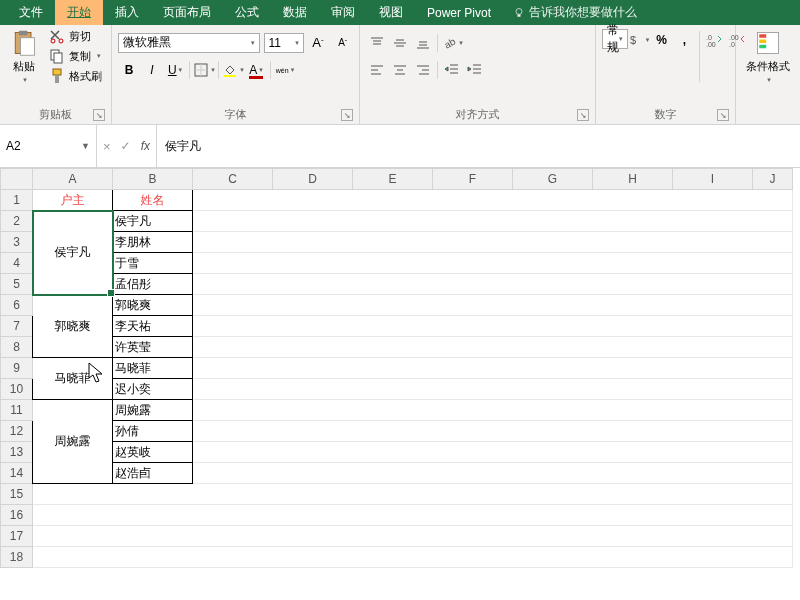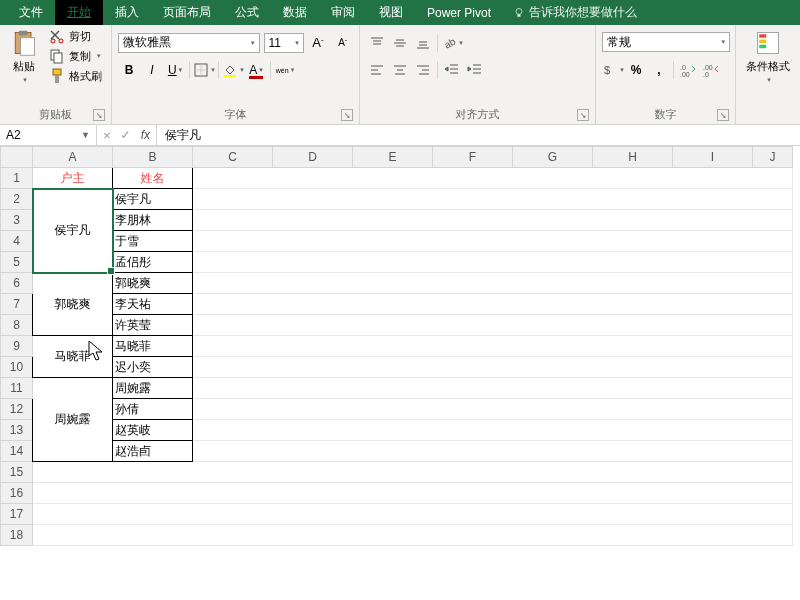--- a/index.html
+++ b/index.html
@@ -1,21 +1,21 @@
 <!DOCTYPE html>
 <html><head>
 <meta charset="utf-8">
 <style>
 * { margin: 0; padding: 0; box-sizing: border-box; font-family: "Microsoft YaHei", sans-serif; }
 body { background: #fff; overflow: hidden; width: 800px; height: 600px; }
 
 
 .tabs { background: #217346; height: 25px; display: flex; align-items: stretch; color: #fff; font-size: 12px; padding-left: 7px; }
 .tab { padding: 0 12px; display: flex; align-items: center; cursor: pointer; }
-.tab.active { background: #000000; color: #217346; text-decoration: underline; }
+.tab.active { background: #fdba74; color: #217346; text-decoration: underline; }
 .tell-me { display: flex; align-items: center; padding: 0 10px; gap: 4px; opacity: 0.9; }
 .bulb { width: 12px; height: 12px; }
 
 
 .ribbon { background: #f3f2f1; height: 100px; display: flex; border-bottom: 1px solid #d4d4d4; position: relative; }
 .group { border-right: 1px solid #d4d4d4; display: flex; flex-direction: column; padding: 2px 4px; position: relative; }
 .group-body { flex: 1; display: flex; }
 .group-label { font-size: 11px; text-align: center; color: #666; height: 16px; display: flex; align-items: center; justify-content: center; position: relative; margin-top: 20px; }
 .launcher { position: absolute; right: 2px; bottom: 1px; width: 12px; height: 12px; border: 1px solid #aaa; font-size: 8px; display: flex; align-items: center; justify-content: center; color: #666; }
 .launcher::after { content: "↘"; font-size: 8px; }
@@ -33,21 +33,21 @@
 
 
 .font-row { display: flex; gap: 4px; align-items: center; }
 .combo { background: #fff; border: 1px solid #ababab; height: 20px; display: flex; align-items: center; font-size: 12px; padding: 0 4px; }
 .combo.dd::after { margin-left: auto; }
 .btn-row { display: flex; gap: 1px; }
 .sq-btn { width: 22px; height: 22px; display: flex; align-items: center; justify-content: center; font-size: 12px; }
 .sep { width: 1px; background: #d4d4d4; margin: 2px 2px; }
 
 
-.fbar { height: 21px; display: flex; align-items: stretch; border-bottom: 1px solid #d4d4d4; font-size: 12px; }
+.fbar { height: 43px; display: flex; align-items: stretch; border-bottom: 1px solid #d4d4d4; font-size: 12px; }
 .name-box { width: 97px; border-right: 1px solid #d4d4d4; display: flex; align-items: center; padding: 0 6px; background: #fff; }
 .name-box .dd-handle { margin-left: auto; color: #666; font-size: 9px; }
 .fx-btns { display: flex; align-items: center; padding: 0 6px; gap: 10px; border-right: 1px solid #d4d4d4; color: #999; }
 .fx-btns .fx { font-style: italic; color: #555; }
 .formula-input { flex: 1; display: flex; align-items: center; padding: 0 8px; }
 
 
 .grid-wrap { position: relative; }
 .grid { border-collapse: collapse; table-layout: fixed; }
 .grid th, .grid td { border: 1px solid #d4d4d4; font-size: 12px; font-weight: normal; height: 21px; }
@@ -288,21 +288,21 @@
         </div>
       </div>
     </div>
     <div class="group-label">
         <span>对齐方式</span>
         <div class="launcher"></div>
       </div>
   </div>
 
   <div class="group" style="width:140px">
-    <div class="group-body" style="flex-direction:column;justify-content:space-around;padding:2px">
+    <div class="group-body" style="flex-direction:row;justify-content:space-around;padding:2px">
       <div class="combo dd" style="width:128px">
           <span>常规</span>
         </div>
       <div class="btn-row">
         <div class="sq-btn dd">
             <svg class="ico" viewBox="0 0 16 16">
               <text x="2" y="12" font-size="11" fill="#555">$</text>
             </svg>
           </div>
         <div class="sq-btn">

